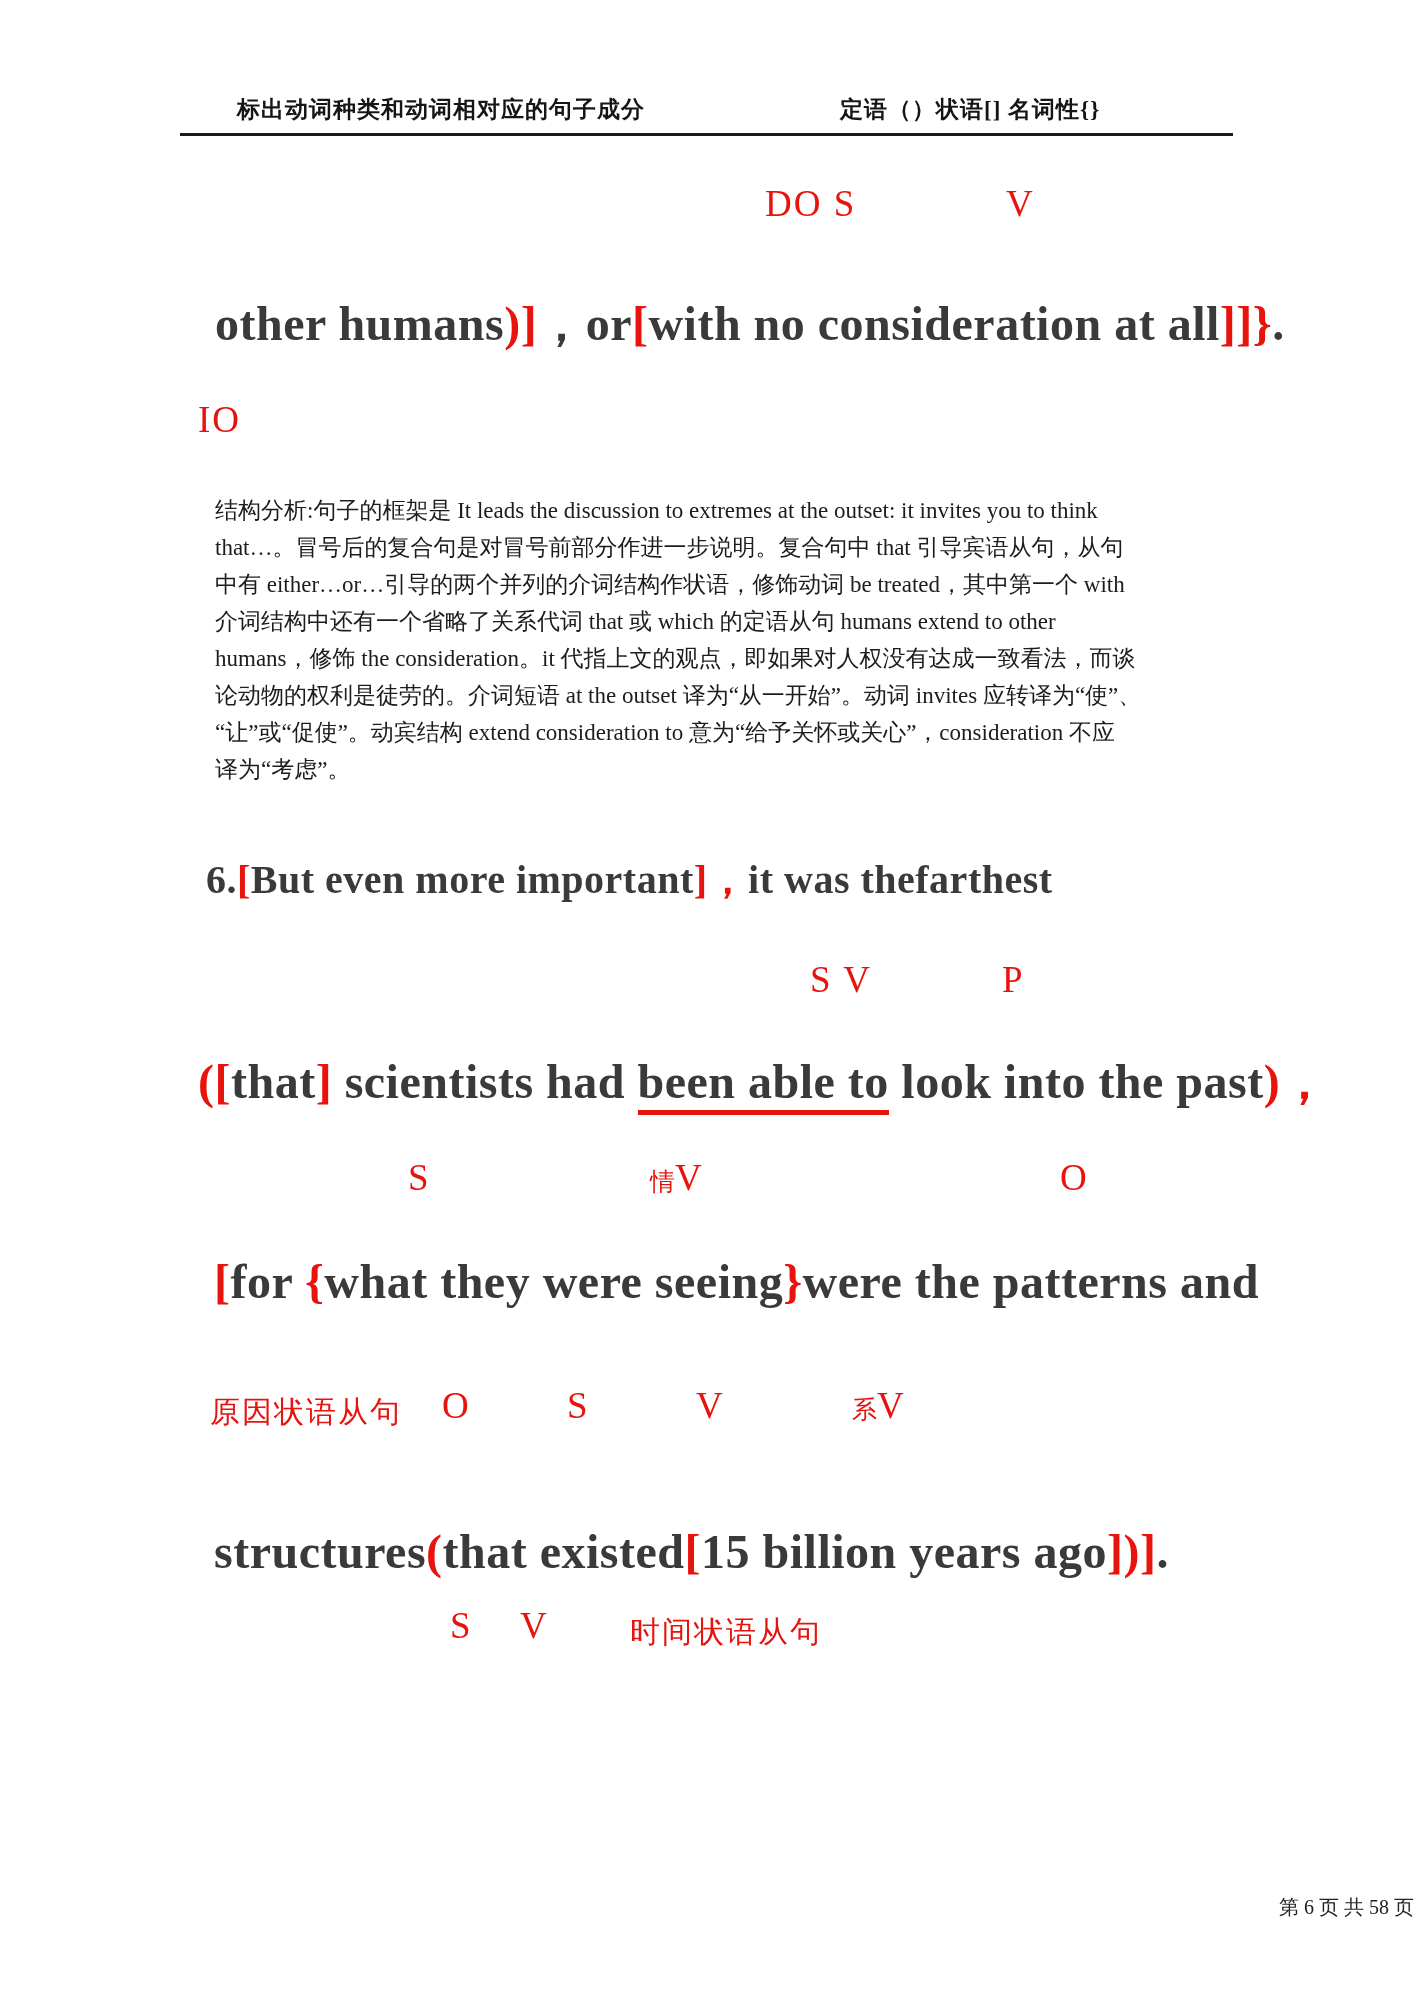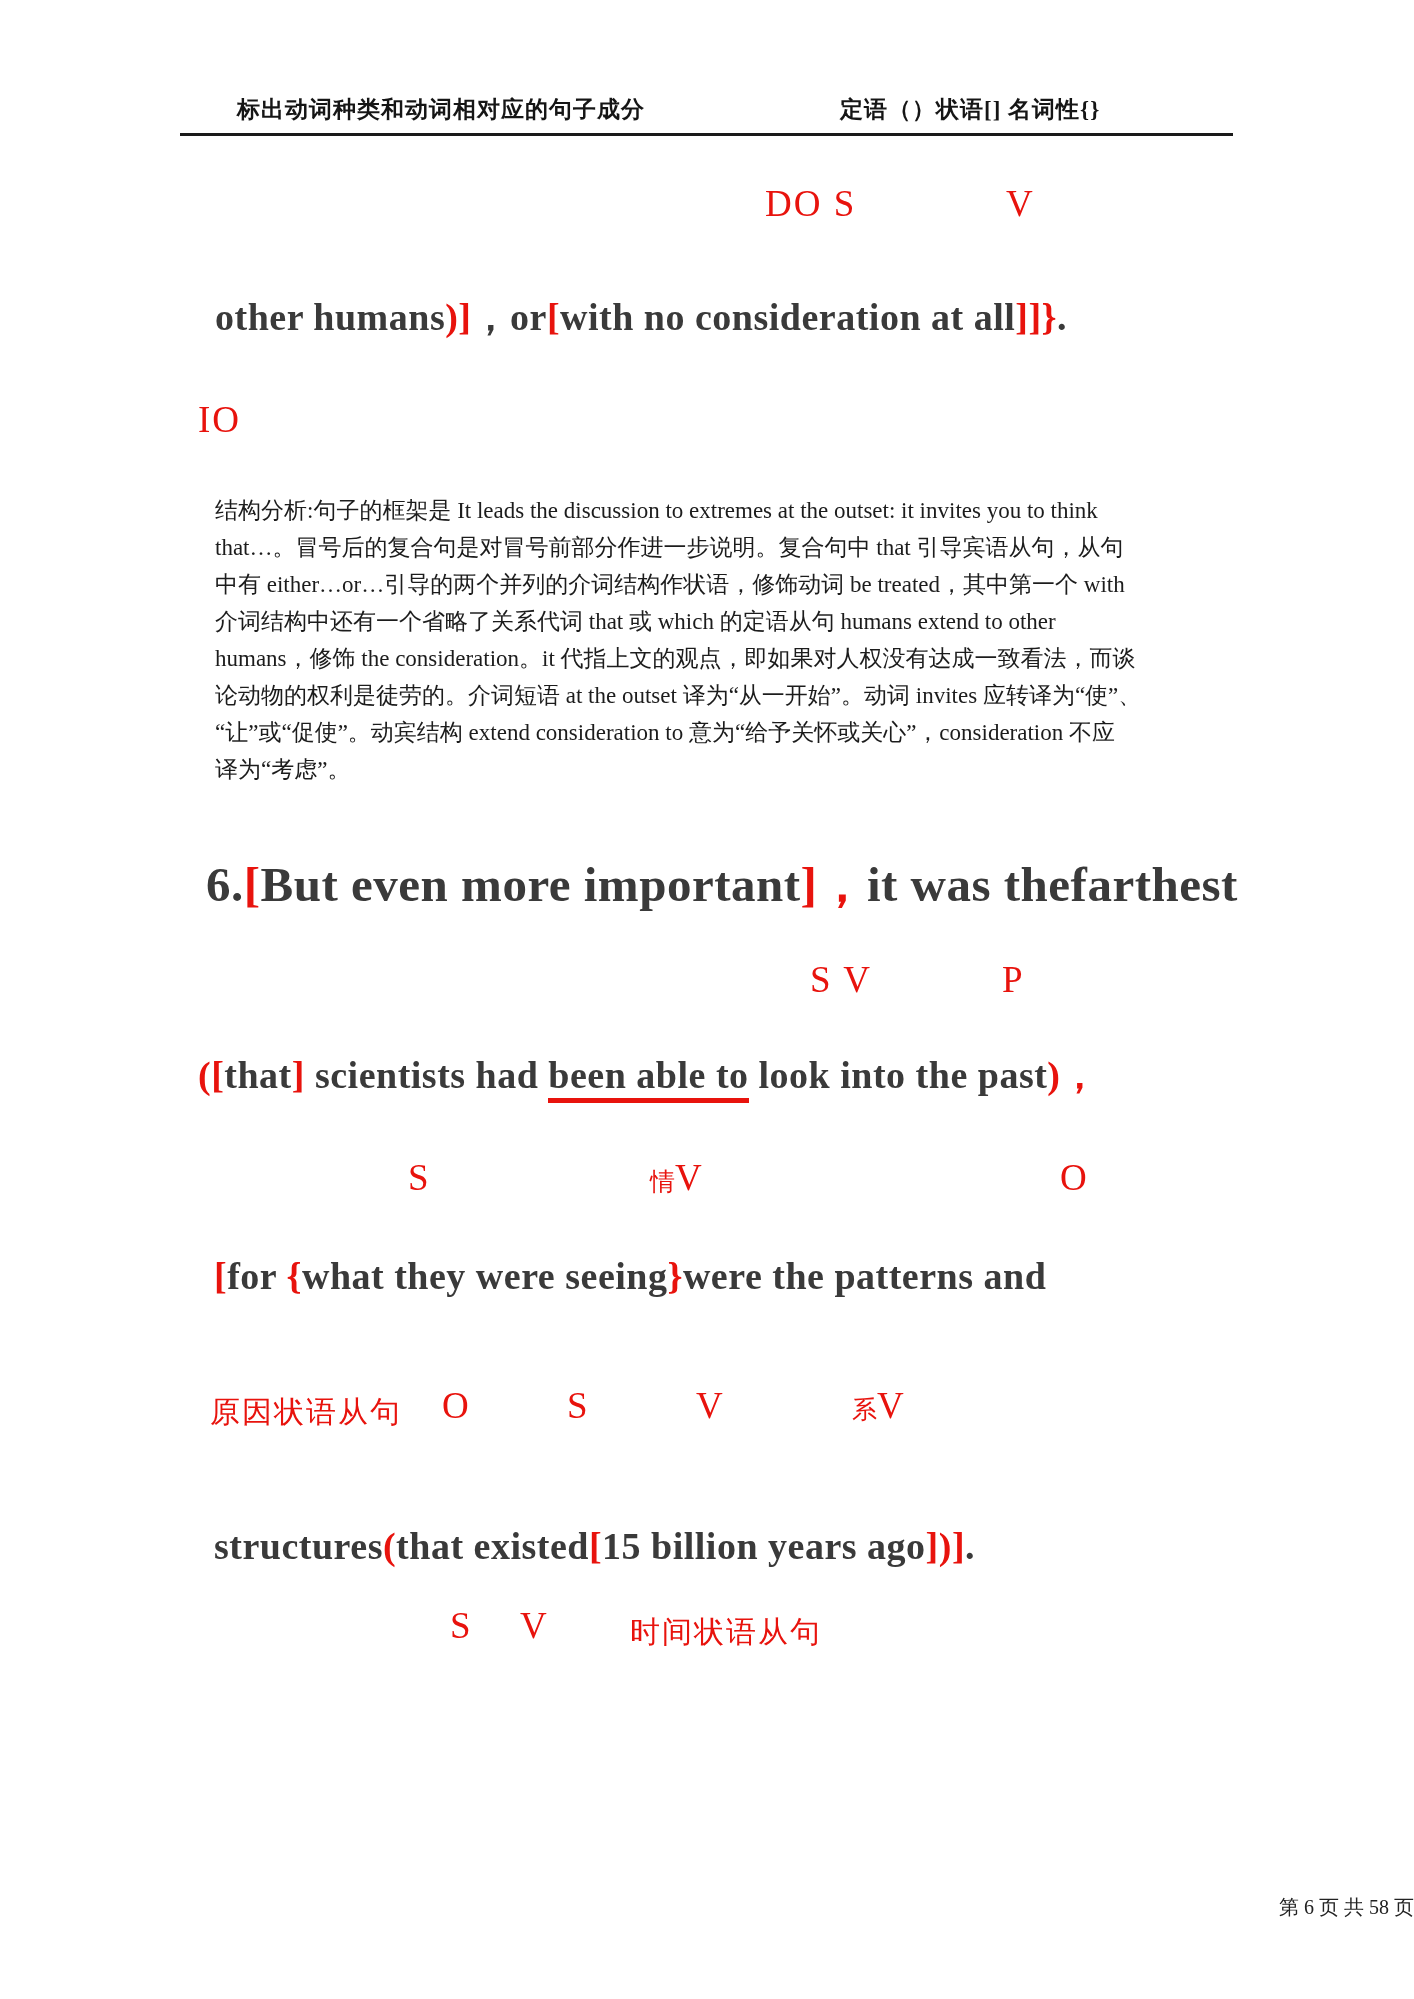--- a/index.html
+++ b/index.html
@@ -4,22 +4,22 @@
 <style>
   html,body{margin:0;padding:0;background:#ffffff;}
   body{font-family:"Liberation Serif","DejaVu Serif",serif;}
   .page{position:relative;width:1414px;height:1999px;background:#fff;overflow:hidden;}
   .abs{position:absolute;white-space:nowrap;}
   .hdr{font-size:23px;font-weight:bold;color:#151515;letter-spacing:1px;}
   .rule{position:absolute;left:180px;top:133px;width:1053px;height:3px;background:#1a1a1a;}
   .anno{color:var(--accent,#e8130d);font-size:37px;letter-spacing:2px;}
   .anno-cn{color:var(--accent,#e8130d);font-size:30px;letter-spacing:2px;}
   .cn-small{font-size:25px;letter-spacing:0;}
-  .boldline{font-size:38px;font-weight:bold;color:#3a3a3a;letter-spacing:0.5px;}
-  .h6line{font-size:49px;}
+  .boldline{font-size:48px;font-weight:bold;color:#3a3a3a;letter-spacing:0.5px;}
+  .h6line{font-size:40px;}
   .dk{color:#3a3a3a;}
   .rd{color:var(--accent,#e8130d);}
   .ul-red{border-bottom:5px solid var(--accent,#e8130d);padding-bottom:2px;}
   .para{font-size:23px;color:#1c1c1c;}
   .pline{height:37px;line-height:37px;white-space:nowrap;}
   .footer{position:absolute;left:0;top:1894px;width:100%;text-align:right;font-size:20px;color:#222;}
 </style>
 </head>
 <body>
 

